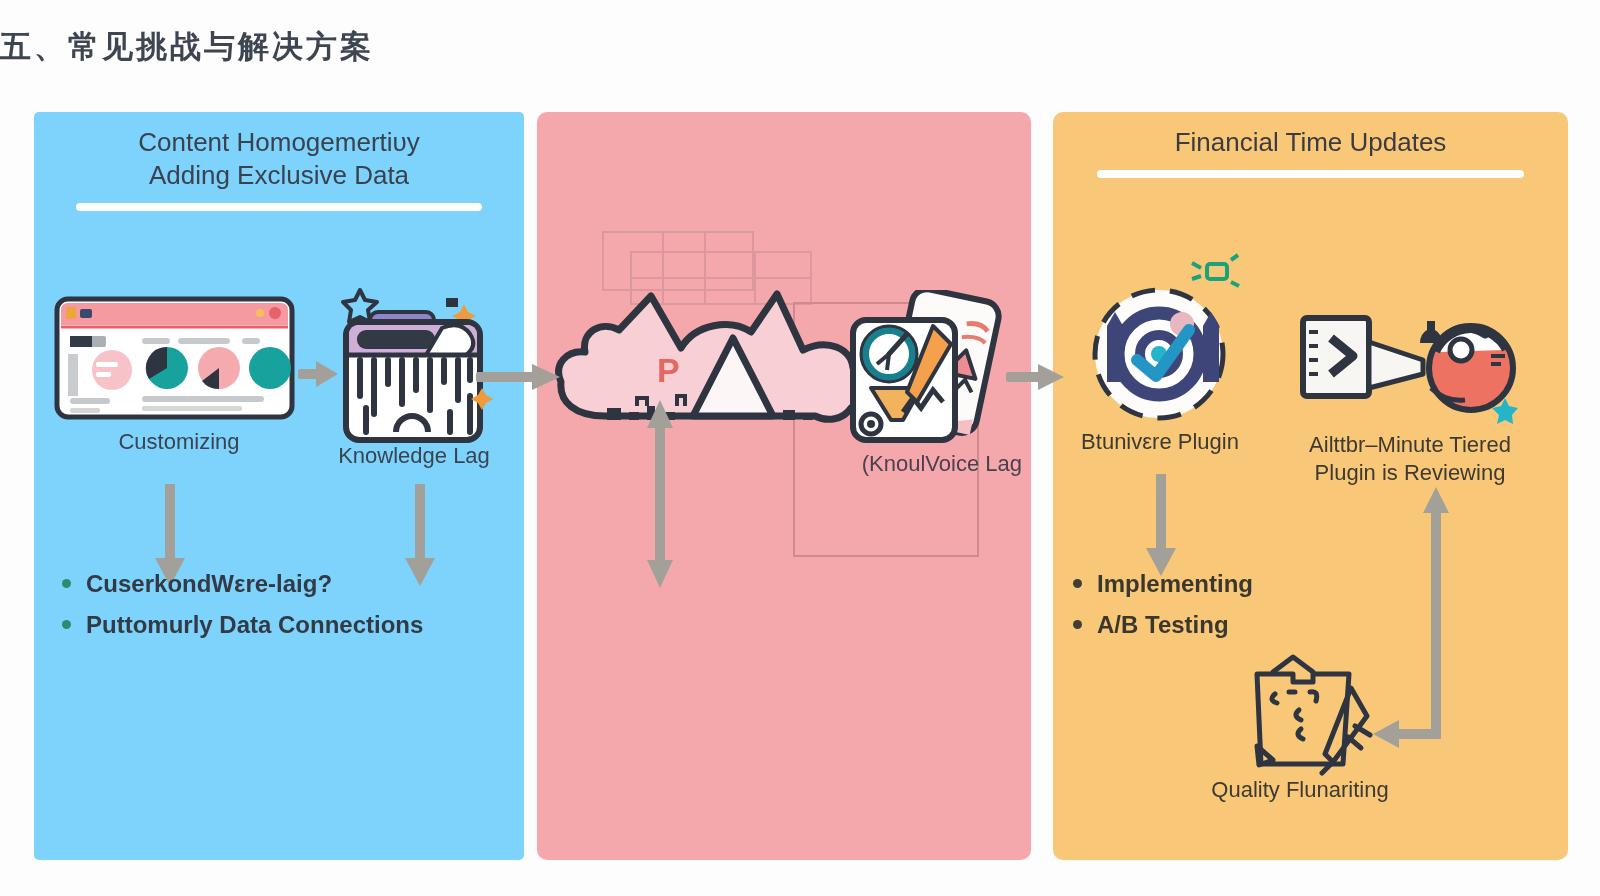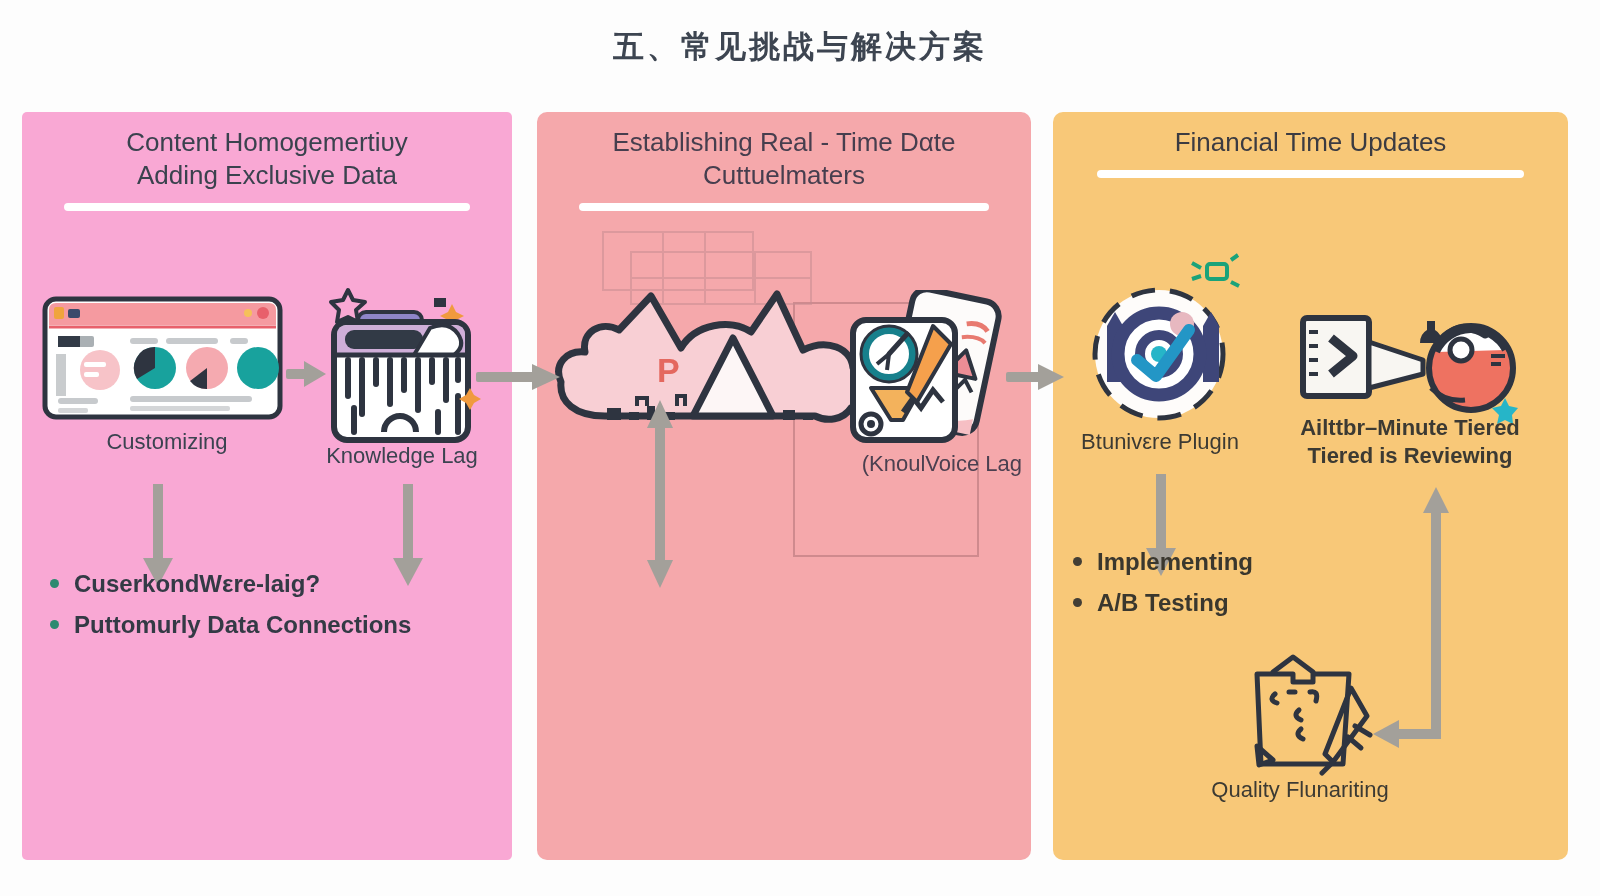--- a/index.html
+++ b/index.html
@@ -3,25 +3,25 @@
 <meta charset="utf-8">
 <style>
   * { margin:0; padding:0; box-sizing:border-box; }
   html,body { background:#ffffff; }
   .stage{
     position:relative; width:1600px; height:896px; overflow:hidden;
     background:#fdfdfd; font-family:"Liberation Sans", sans-serif;
   }
   .title{
     position:absolute; top:26px; left:0; width:100%;
-    text-align:center; font-size:31px; font-weight:600;
+    font-size:31px; font-weight:600;
     letter-spacing:3px; color:#3d4551;
   }
   .panel{ position:absolute; top:112px; height:748px; }
-  .panel-gray  { left:22px;   width:490px; background:#f9a8d4; border-radius:5px; }
+  .panel-gray  { left:34px;   width:490px; background:#7dd3fc; border-radius:5px; }
   .panel-pink  { left:537px;  width:494px; background:#f5a8ab; border-radius:10px; }
   .panel-yellow{ left:1053px; width:515px; background:#f8c878; border-radius:10px; }
 
   .panel-header{
     position:absolute; top:14px; left:0; width:100%;
     text-align:center; font-size:26px; line-height:33px; font-weight:500;
   }
   .panel-gray   .panel-header{ color:#3a424e; }
   .panel-pink   .panel-header{ color:#463e4e; }
   .panel-yellow .panel-header{ color:#3b3b42; }
@@ -61,23 +61,23 @@
                   border:2px solid rgba(120,70,75,0.30); }
   .p2-cards{ left:308px; top:178px; width:162px; height:172px; }
   .p2-cap-cards{ left:285px; top:338px; width:200px;text-align:right; }
   .p2-updown{ left:108px; top:288px; width:30px; height:188px; }
   .p2-bullets{ left:18px; top:458px; }
 
   
   .p3-target{ left:32px; top:140px; width:156px; height:187px; }
   .p3-cap-target{ left:7px; top:316px; width:200px; }
   .p3-docglobe{ left:242px; top:188px; width:230px; height:128px; }
-  .p3-cap-reviewer{ left:212px; top:302px; width:290px;font-weight:bold; }
+  .p3-cap-reviewer{ left:212px; top:319px; width:290px; }
   .p3-down{ left:90px; top:362px; width:36px; height:102px; }
-  .p3-bullets{ left:20px; top:436px; }
+  .p3-bullets{ left:20px; top:458px; }
   .p3-clipboard{ left:182px; top:542px; width:150px; height:130px; }
   .p3-cap-clipboard{ left:127px; top:664px; width:240px; }
   .p3-larrow{ left:320px; top:375px; width:80px; height:270px; }
 
   
   .gap1{ left:476px;  top:360px; width:84px; height:34px; }
   .gap2{ left:1006px; top:360px; width:58px; height:34px; }
 </style>
 </head>
 <body>
@@ -184,25 +184,20 @@
         <span>CuserkondWεre-laig?</span>
       </li>
       <li>
         <span class="dot"></span>
         <span>Puttomurly Data Connections</span>
       </li>
     </ul>
   </section>
 
   <section class="panel panel-pink">
-    <header class="panel-header">
-      <div>Establishing Real - Time Dαte</div>
-      <div>Cuttuelmaters</div>
-      <div class="underline"></div>
-    </header>
 
     <div class="abs p2-faint-rect"></div>
 
     <div class="abs icon p2-cloud">
       <svg viewBox="0 0 336 218">
         <g stroke="#c98d92" stroke-width="2" fill="none" opacity="0.55">
           <rect x="58" y="2" width="150" height="58"></rect>
           <rect x="86" y="22" width="180" height="52"></rect>
           <line x1="118" y1="2" x2="118" y2="74"></line>
           <line x1="160" y1="2" x2="160" y2="74"></line>
@@ -311,21 +306,21 @@
         <path d="M150 38 a30 30 0 0 1 40 -4" fill="none" stroke="#2e3440" stroke-width="9" stroke-linecap="round"></path>
         <circle cx="166" cy="50" r="11" fill="#ffffff" stroke="#2e3440" stroke-width="5"></circle>
         <path d="M196 56 h14 M196 64 h10" stroke="#2e3440" stroke-width="4"></path>
         <path d="M136 88 q14 14 34 12" fill="none" stroke="#2e3440" stroke-width="5"></path>
         <path d="M210 98 l4 8 9 2 -6 7 1 9 -8 -4 -8 4 2 -9 -7 -7 9 -2 z" fill="#26b5c8"></path>
       </svg>
     </div>
 
     <div class="abs caption p3-cap-reviewer">
       <div>Ailttbr–Minute Tiered</div>
-      <div>Tiered is Reviewing</div>
+      <div>Plugin is Reviewing</div>
     </div>
 
     <div class="abs arrow p3-down">
       <svg viewBox="0 0 36 102">
         <rect x="13" y="0" width="10" height="78" fill="#a3a09a"></rect>
         <polygon points="3,74 18,102 33,74" fill="#a3a09a"></polygon>
       </svg>
     </div>
 
     <ul class="bullets p3-bullets">

